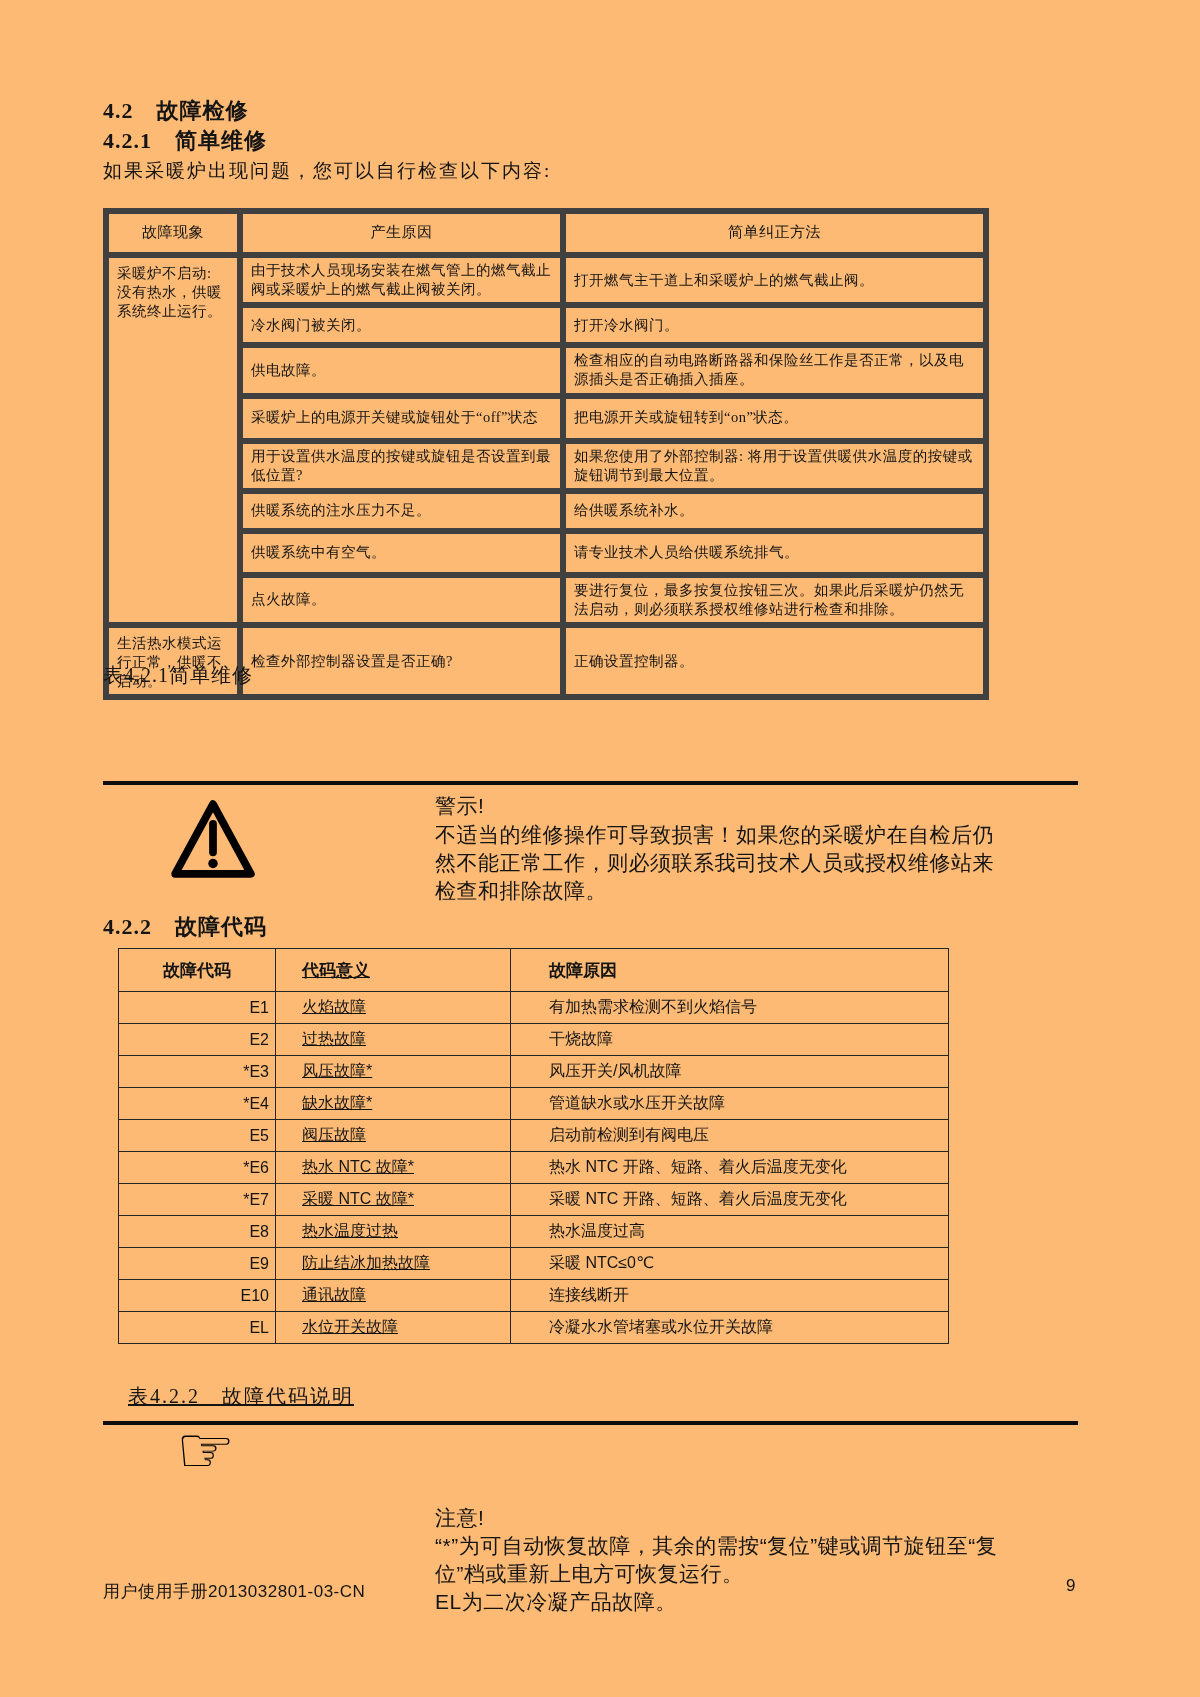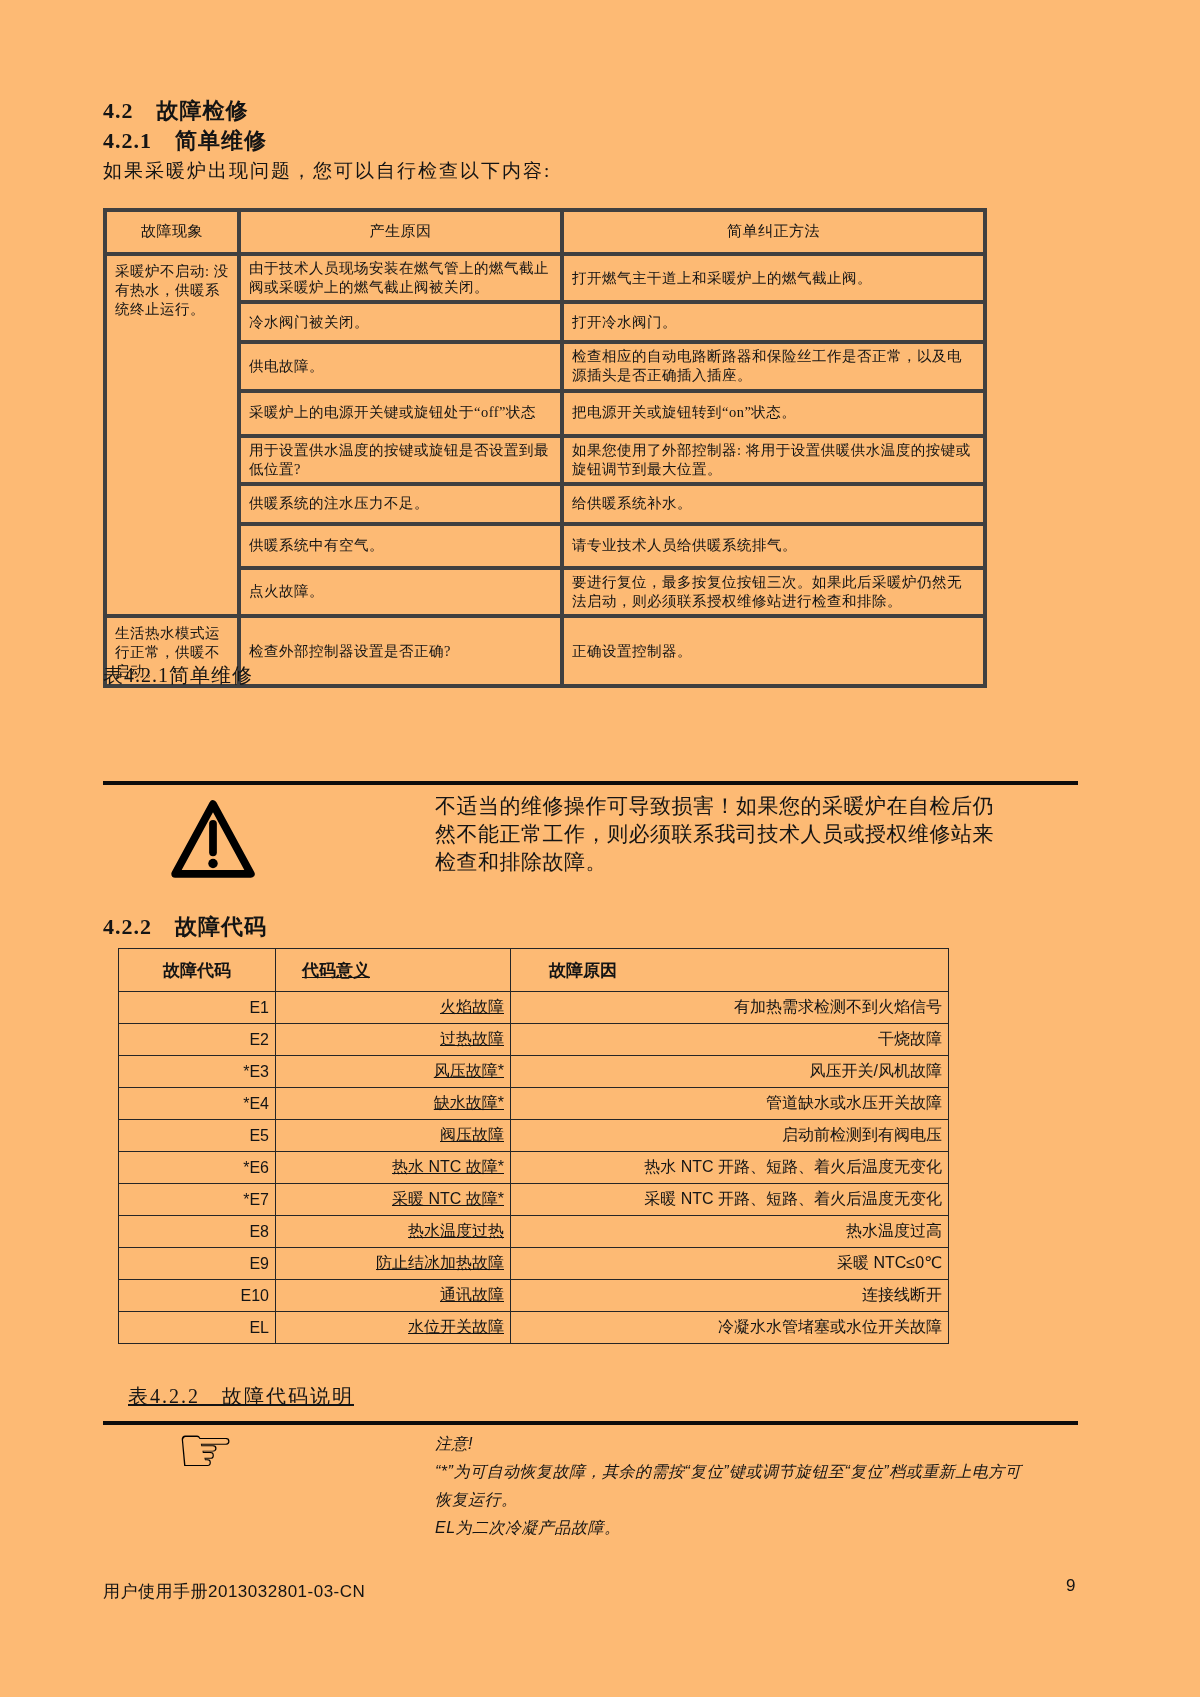--- a/index.html
+++ b/index.html
@@ -15,21 +15,21 @@
   .h-sec{font-size:22px;font-weight:600;line-height:30px;letter-spacing:1px;}
   .h-sub{font-size:22px;font-weight:600;line-height:30px;letter-spacing:1px;}
   .h-intro{font-size:19px;font-weight:400;line-height:30px;letter-spacing:2px;}
 
   table.t1{
     position:absolute;left:103px;top:208px;width:880px;
     border-collapse:collapse;table-layout:fixed;
     font-size:14.5px;line-height:1.32;letter-spacing:0.5px;
   }
   table.t1 th,table.t1 td{
-    border:4px solid #404040;padding:3px 8px;vertical-align:middle;
+    border:6px solid #404040;padding:3px 8px;vertical-align:middle;
     font-weight:400;overflow:hidden;
   }
   table.t1 th{text-align:center;font-size:15px;}
   table.t1 td.phen{vertical-align:top;padding-top:6px;}
 
   .caption1{position:absolute;left:103px;top:662px;font-size:20px;letter-spacing:1px;}
 
   .rule{position:absolute;left:103px;width:975px;height:4px;background:#0d0d0d;}
   .rule1{top:781px;}
   .rule2{top:1421px;}
@@ -41,32 +41,32 @@
 
   .h-sub2{position:absolute;left:103px;top:912px;font-size:22px;font-weight:600;letter-spacing:1px;}
 
   table.t2{
     position:absolute;left:118px;top:948px;width:830px;
     border-collapse:collapse;table-layout:fixed;
     font-size:16px;
   }
   table.t2 th,table.t2 td{border:1px solid #262626;padding:0 6px;vertical-align:middle;overflow:hidden;}
   table.t2 th{height:42px;font-size:17px;font-weight:700;text-align:left;}
-  table.t2 td{height:31px;text-align:right;}
+  table.t2 td{height:31px;}
   table.t2 .c-code{text-align:right;}
   table.t2 th.c-code{text-align:center;}
   table.t2 .c-mean{padding-left:26px;text-decoration:underline;}
   table.t2 .c-cause{padding-left:38px;}
 
   .caption2{position:absolute;left:128px;top:1383px;font-size:20px;letter-spacing:2px;text-decoration:underline;}
 
   .note-icon{position:absolute;left:176px;top:1418px;font-size:66px;line-height:66px;
     font-family:"DejaVu Sans",sans-serif;color:#000;}
-  .note-text{position:absolute;left:435px;top:1430px;width:590px;
-    font-size:16px;line-height:28px;letter-spacing:0.5px;font-style:italic;}
+  .note-text{position:absolute;left:435px;top:1504px;width:590px;
+    font-size:21px;line-height:28px;letter-spacing:0.5px;}
   .note-text p{margin:0;}
 
   .footer-id{position:absolute;left:103px;top:1580px;font-size:17px;letter-spacing:0.5px;}
   .footer-page{position:absolute;left:1066px;top:1576px;font-size:17px;}
 </style>
 </head>
 <body>
 
 <div class="page">
 
@@ -136,20 +136,21 @@
   <div class="rule rule1"></div>
 
   <div class="warn-icon">
     <svg width="86" height="82" viewBox="0 0 100 95">
       <path d="M50 7 L94 88 L6 88 Z" fill="none" stroke="#000" stroke-width="9" stroke-linejoin="round"></path>
       <path d="M50 30 L50 63" stroke="#000" stroke-width="9" stroke-linecap="round"></path>
       <circle cx="50" cy="76" r="5.5" fill="#000"></circle>
     </svg>
   </div>
   <div class="warn-text hei">
+    <p class="warn-title">警示!</p>
     <p style="margin:0">不适当的维修操作可导致损害！如果您的采暖炉在自检后仍然不能正常工作，则必须联系我司技术人员或授权维修站来检查和排除故障。</p>
   </div>
 
   <div class="h-sub2 kai">4.2.2　故障代码</div>
 
   <table class="t2 hei">
     <colgroup>
         <col style="width:157px">
         <col style="width:235px">
         <col style="width:438px">

